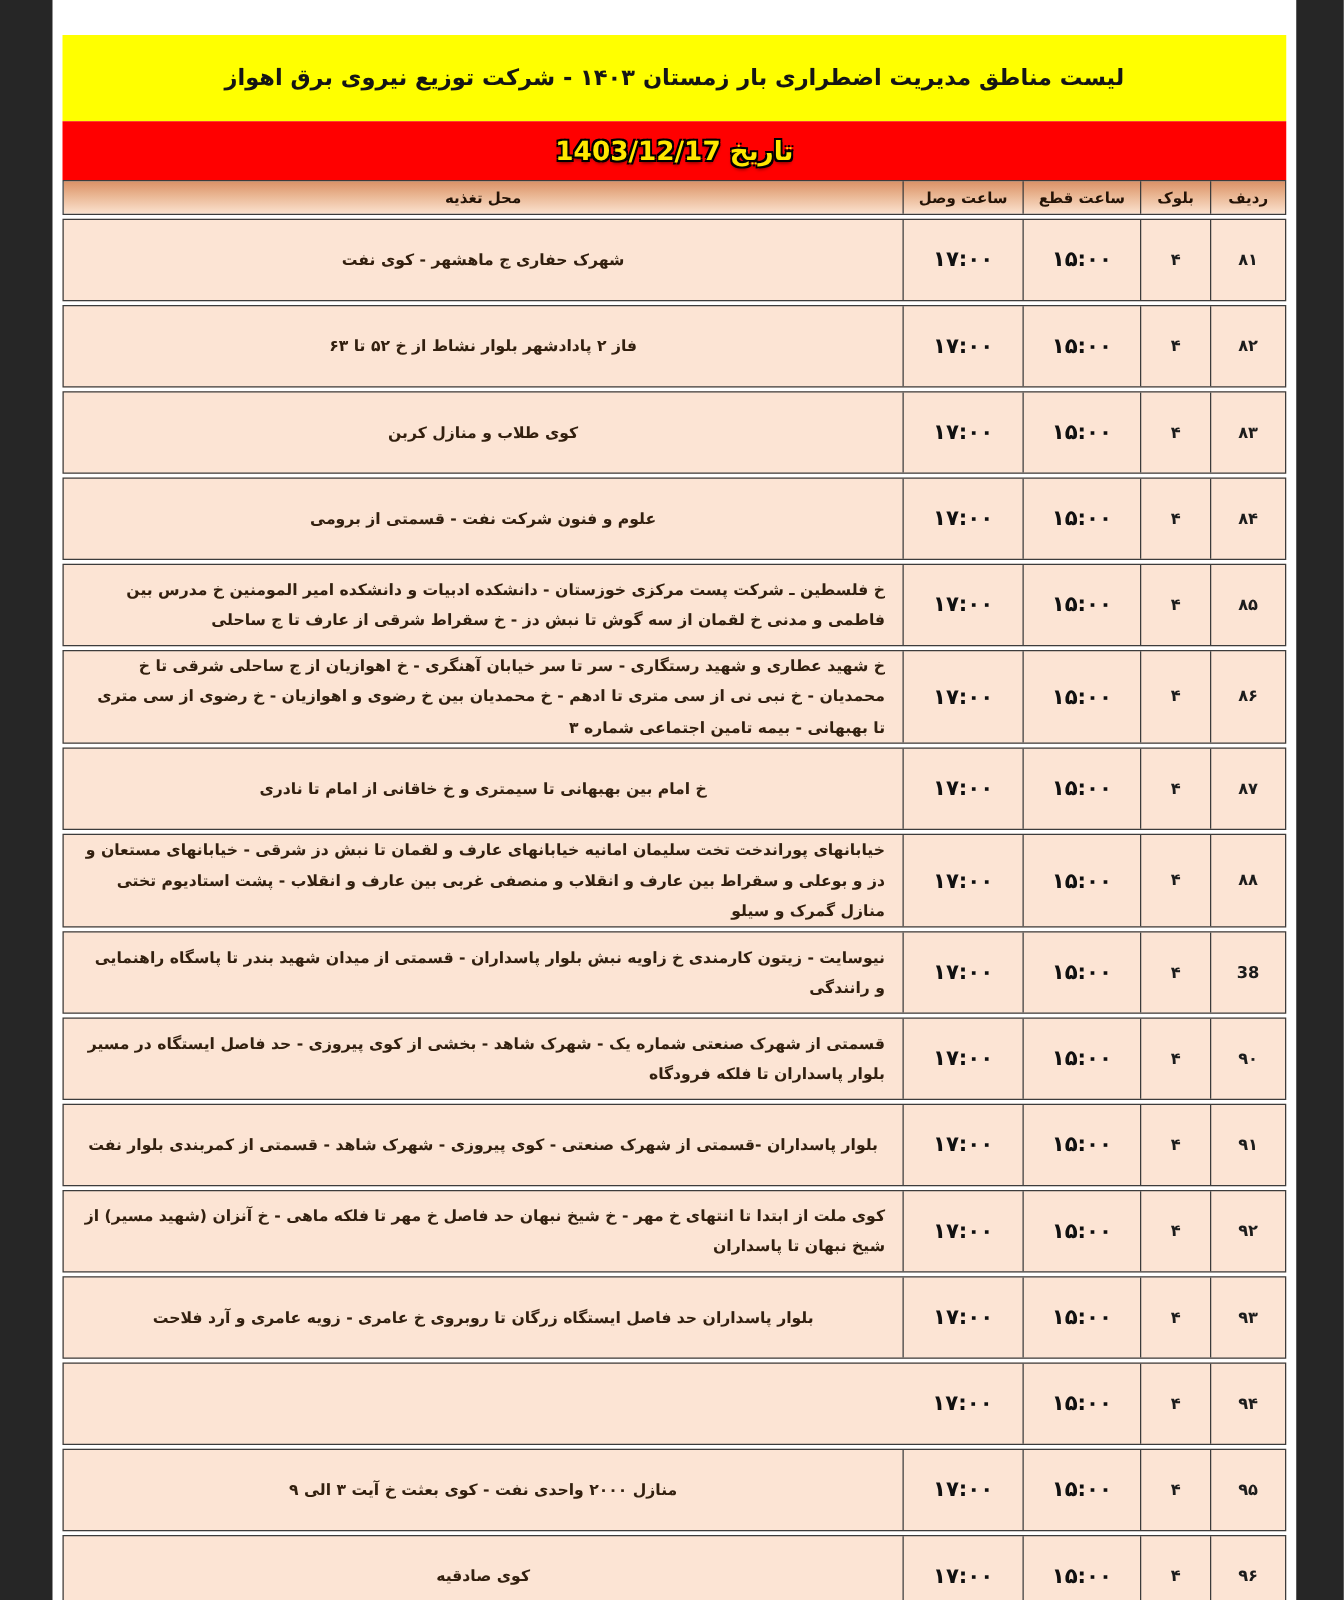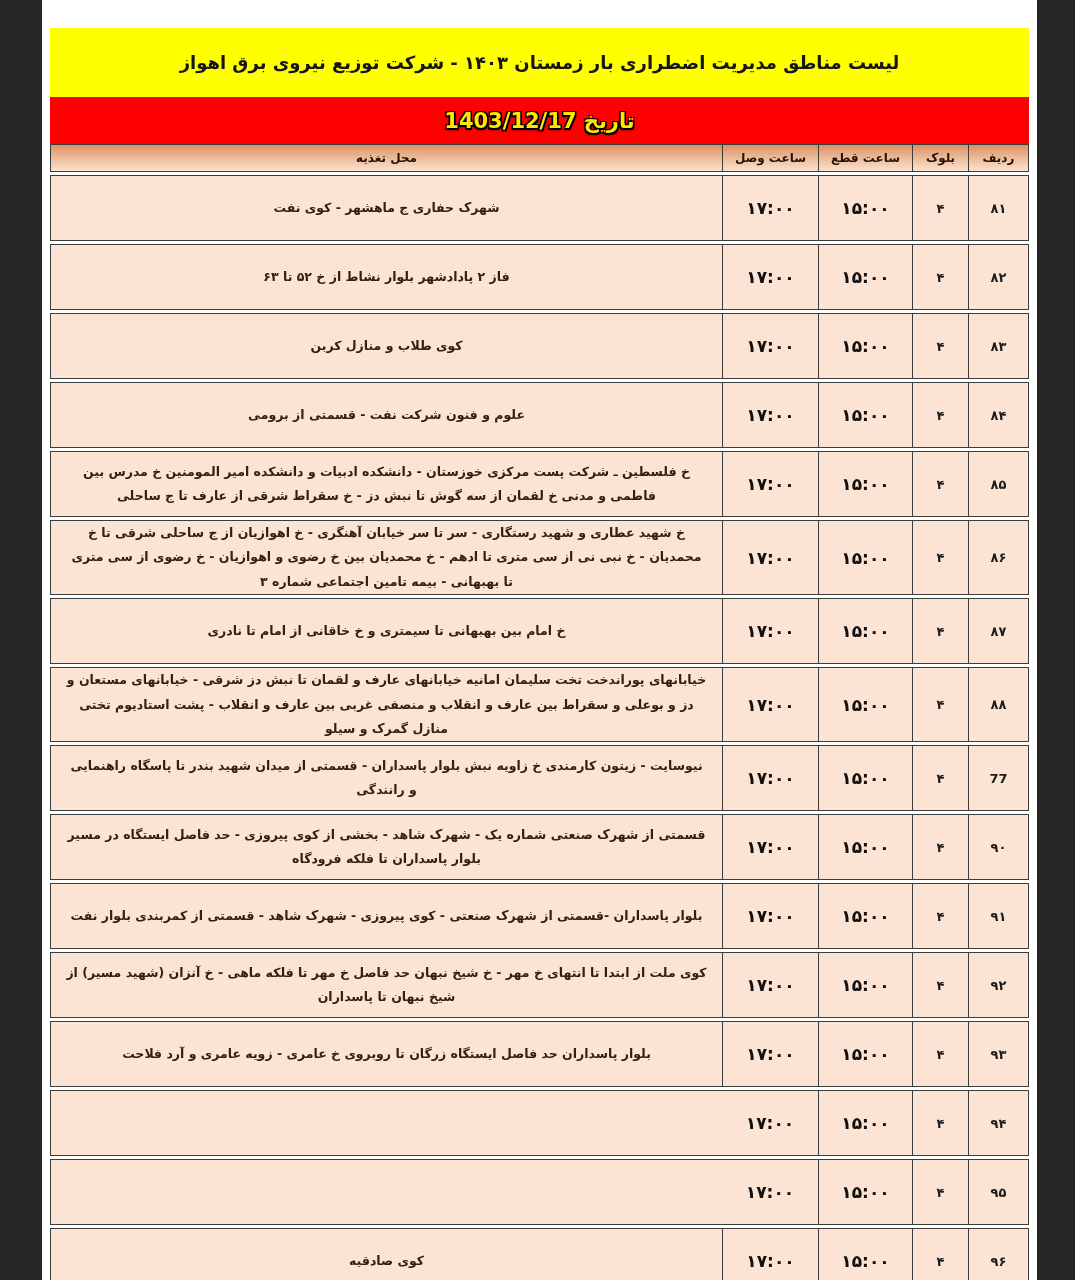--- a/index.html
+++ b/index.html
@@ -58,21 +58,21 @@
     display:flex;
     min-height:64px;
     border:1px solid #3c3c3c;
     background:#fce4d4;
     margin-top:3px;
   }
   .num{font-size:13px;font-weight:bold;color:#1c1c1c;}
   .time{font-size:17px;font-weight:bold;color:#101010;}
   .loc{
     font-size:12.5px;font-weight:bold;color:#33200f;
-    text-align:center;line-height:1.95;padding:0 14px;
+    line-height:1.95;padding:0 14px;
   }
 </style>
 </head>
 <body>
 
 <div class="page">
 
   <div class="title-band">
     <span class="title-text">لیست مناطق مدیریت اضطراری بار زمستان ۱۴۰۳ - شرکت توزیع نیروی برق اهواز</span>
   </div>
@@ -148,21 +148,21 @@
 
   <div class="data-row">
     <div class="cell c-row num">۸۸</div>
     <div class="cell c-block num">۴</div>
     <div class="cell c-cut time">۱۵:۰۰</div>
     <div class="cell c-rec time">۱۷:۰۰</div>
     <div class="cell c-loc loc">خیابانهای پوراندخت تخت سلیمان امانیه خیابانهای عارف و لقمان تا نبش دز شرقی - خیابانهای مستعان و دز و بوعلی و سقراط بین عارف و انقلاب و منصفی غربی بین عارف و انقلاب - پشت استادیوم تختی منازل گمرک و سیلو</div>
   </div>
 
   <div class="data-row">
-    <div class="cell c-row num">77</div>
+    <div class="cell c-row num">38</div>
     <div class="cell c-block num">۴</div>
     <div class="cell c-cut time">۱۵:۰۰</div>
     <div class="cell c-rec time">۱۷:۰۰</div>
     <div class="cell c-loc loc">نیوسایت - زیتون کارمندی خ زاویه نبش بلوار پاسداران - قسمتی از میدان شهید بندر تا پاسگاه راهنمایی و رانندگی</div>
   </div>
 
   <div class="data-row">
     <div class="cell c-row num">۹۰</div>
     <div class="cell c-block num">۴</div>
     <div class="cell c-cut time">۱۵:۰۰</div>
@@ -199,20 +199,21 @@
     <div class="cell c-block num">۴</div>
     <div class="cell c-cut time">۱۵:۰۰</div>
     <div class="cell c-rec time">۱۷:۰۰</div>
   </div>
 
   <div class="data-row">
     <div class="cell c-row num">۹۵</div>
     <div class="cell c-block num">۴</div>
     <div class="cell c-cut time">۱۵:۰۰</div>
     <div class="cell c-rec time">۱۷:۰۰</div>
+    <div class="cell c-loc loc">منازل ۲۰۰۰ واحدی نفت - کوی بعثت خ آیت ۳ الی ۹</div>
   </div>
 
   <div class="data-row">
     <div class="cell c-row num">۹۶</div>
     <div class="cell c-block num">۴</div>
     <div class="cell c-cut time">۱۵:۰۰</div>
     <div class="cell c-rec time">۱۷:۰۰</div>
     <div class="cell c-loc loc">کوی صادقیه</div>
   </div>
 </div>

